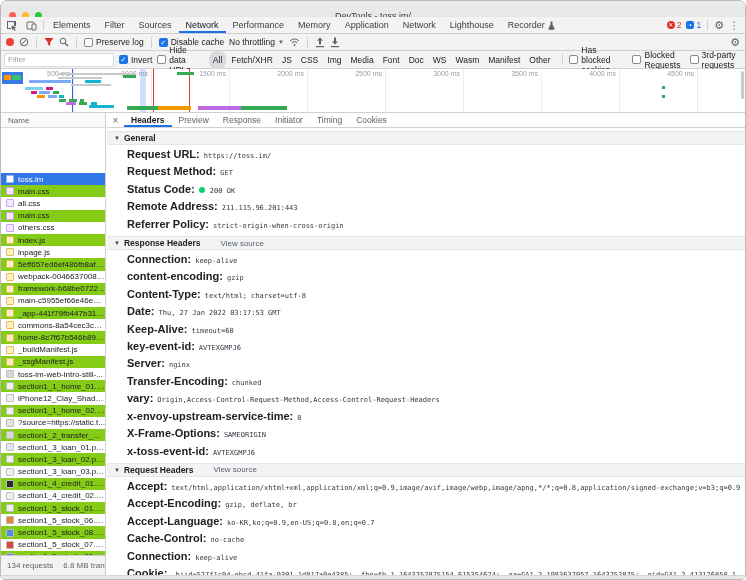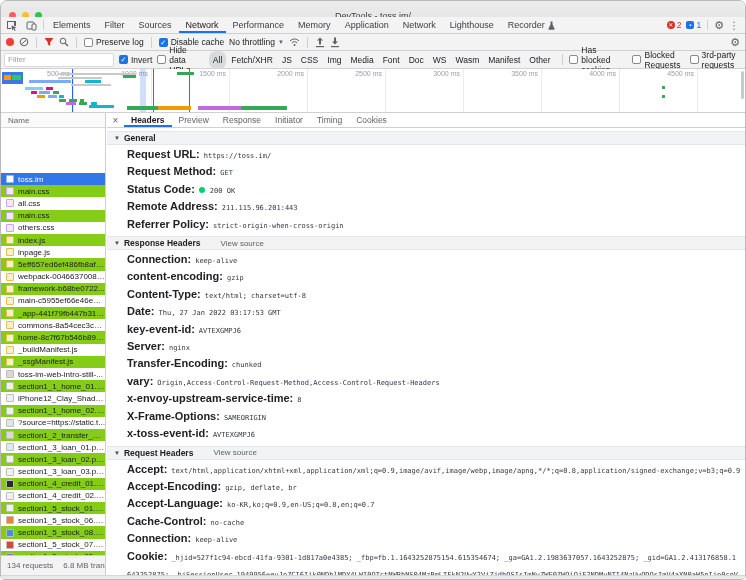--- a/index.html
+++ b/index.html
@@ -501,20 +501,21 @@
       <div class="shead">
         <span class="tri">▼</span>
         <span class="stitle">Response Headers</span>
         <span class="viewsrc">View source</span>
       </div>
       <div class="hitems" id="response-items">
           <div class="hrow"><span class="hname">Connection:</span><span class="hval">keep-alive</span></div>
           <div class="hrow"><span class="hname">content-encoding:</span><span class="hval">gzip</span></div>
           <div class="hrow"><span class="hname">Content-Type:</span><span class="hval">text/html; charset=utf-8</span></div>
           <div class="hrow"><span class="hname">Date:</span><span class="hval">Thu, 27 Jan 2022 03:17:53 GMT</span></div>
+          <div class="hrow"><span class="hname">Keep-Alive:</span><span class="hval">timeout=60</span></div>
           <div class="hrow"><span class="hname">key-event-id:</span><span class="hval">AVTEXGMPJ6</span></div>
           <div class="hrow"><span class="hname">Server:</span><span class="hval">nginx</span></div>
           <div class="hrow"><span class="hname">Transfer-Encoding:</span><span class="hval">chunked</span></div>
           <div class="hrow"><span class="hname">vary:</span><span class="hval">Origin,Access-Control-Request-Method,Access-Control-Request-Headers</span></div>
           <div class="hrow"><span class="hname">x-envoy-upstream-service-time:</span><span class="hval">8</span></div>
           <div class="hrow"><span class="hname">X-Frame-Options:</span><span class="hval">SAMEORIGIN</span></div>
           <div class="hrow"><span class="hname">x-toss-event-id:</span><span class="hval">AVTEXGMPJ6</span></div>
         </div>
 
       <div class="shead">

